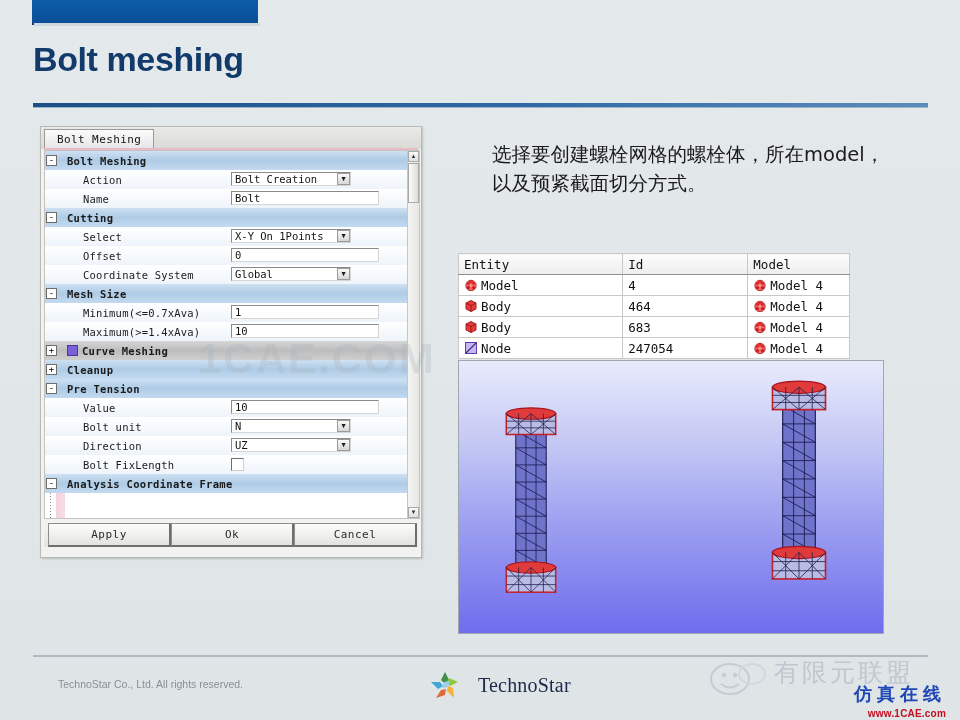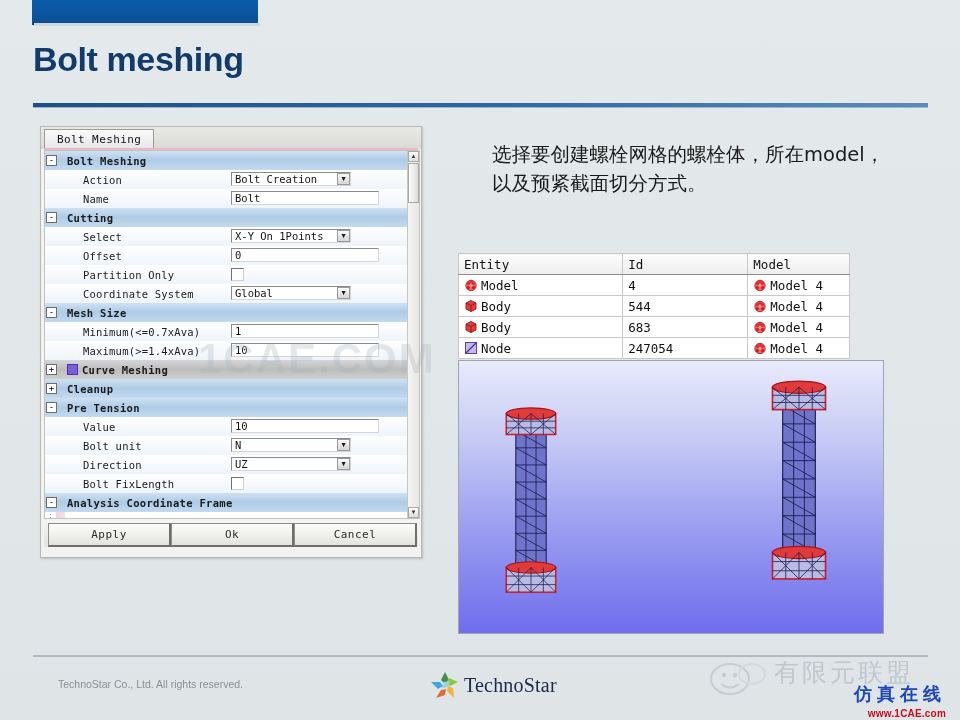--- a/index.html
+++ b/index.html
@@ -73,21 +73,21 @@
   .ico{width:14px;height:14px;flex:0 0 14px;}
 
   #viewport{position:absolute;left:458px;top:360px;width:424px;height:272px;border:1px solid #9fa6ae;
             background:linear-gradient(180deg,#e8ebfb 0%,#c4c8f4 30%,#9a9df0 62%,#6f6ded 100%);overflow:hidden;}
 
   
   #wm-center{position:absolute;left:198px;top:335px;font-size:42px;font-weight:bold;color:rgba(170,178,186,.30);
              letter-spacing:2px;font-family:"Liberation Sans",sans-serif;pointer-events:none;}
   #footline{position:absolute;left:33px;top:655px;width:895px;height:2px;background:#b0bac2;}
   #copyright{position:absolute;left:58px;top:678px;font-size:10.5px;color:#8a8f94;font-family:"Liberation Sans",sans-serif;}
-  #ts-logo{position:absolute;left:428px;top:668px;display:flex;align-items:center;gap:2px;}
+  #ts-logo{position:absolute;left:428px;top:668px;display:flex;align-items:center;gap:16px;}
   #ts-name{font-family:"Liberation Serif",serif;font-size:20px;color:#1b2a4a;letter-spacing:.2px;}
   #wm-right{position:absolute;right:8px;top:652px;width:250px;height:66px;}
   #wm-cn{position:absolute;left:72px;top:4px;font-size:25px;color:#bfc7cf;letter-spacing:3px;font-family:"DejaVu Sans",sans-serif;}
   #wm-blue{position:absolute;right:6px;top:30px;font-size:18px;font-weight:bold;color:#1f47b5;letter-spacing:5px;font-family:"DejaVu Sans",sans-serif;}
   #wm-red{position:absolute;right:6px;top:56px;font-size:10px;font-weight:bold;color:#c40d1e;letter-spacing:.2px;font-family:"Liberation Sans",sans-serif;}
   #wm-face{position:absolute;left:6px;top:8px;width:62px;height:38px;}
 </style>
 </head>
 <body>
 
@@ -132,24 +132,20 @@
           <div class="row fieldrow">
             <span class="flabel">Select</span>
             <div class="ctl combo">
               <span>X-Y On 1Points</span>
               <span class="arrow">▼</span>
             </div>
           </div>
           <div class="row fieldrow">
             <span class="flabel">Offset</span>
             <div class="ctl txtbox">0</div>
-          </div>
-          <div class="row fieldrow">
-            <span class="flabel">Partition Only</span>
-            <div class="ctl chk"></div>
           </div>
           <div class="row fieldrow">
             <span class="flabel">Coordinate System</span>
             <div class="ctl combo">
               <span>Global</span>
               <span class="arrow">▼</span>
             </div>
           </div>
           <div class="row grouprow">
             <div class="toggle">-</div>
@@ -267,21 +263,21 @@
           <td>
             <span class="cellwrap">
               <svg class="ico" viewBox="0 0 14 14">
                 <polygon points="2,4 7,1.5 12,4 12,10 7,12.5 2,10" fill="#e33c3c" stroke="#9b1414" stroke-width="0.9"></polygon>
                 <polyline points="2,4 7,6.5 12,4" fill="none" stroke="#9b1414" stroke-width="0.9"></polyline>
                 <line x1="7" y1="6.5" x2="7" y2="12.5" stroke="#9b1414" stroke-width="0.9"></line>
               </svg>
               <span>Body</span>
             </span>
           </td>
-          <td>544</td>
+          <td>464</td>
           <td>
             <span class="cellwrap">
               <svg class="ico" viewBox="0 0 14 14">
                 <circle cx="7" cy="7.5" r="5.2" fill="#ef6a6a" stroke="#a81818" stroke-width="0.8"></circle>
                 <circle cx="4.6" cy="5.4" r="1.7" fill="#e02a2a"></circle>
                 <circle cx="9.3" cy="5.4" r="1.7" fill="#e02a2a"></circle>
                 <circle cx="7" cy="3.4" r="1.7" fill="#e02a2a"></circle>
                 <circle cx="4.3" cy="9.6" r="1.7" fill="#d01c1c"></circle>
                 <circle cx="9.6" cy="9.6" r="1.7" fill="#d01c1c"></circle>
                 <circle cx="7" cy="7.4" r="1.6" fill="#f09090"></circle>

